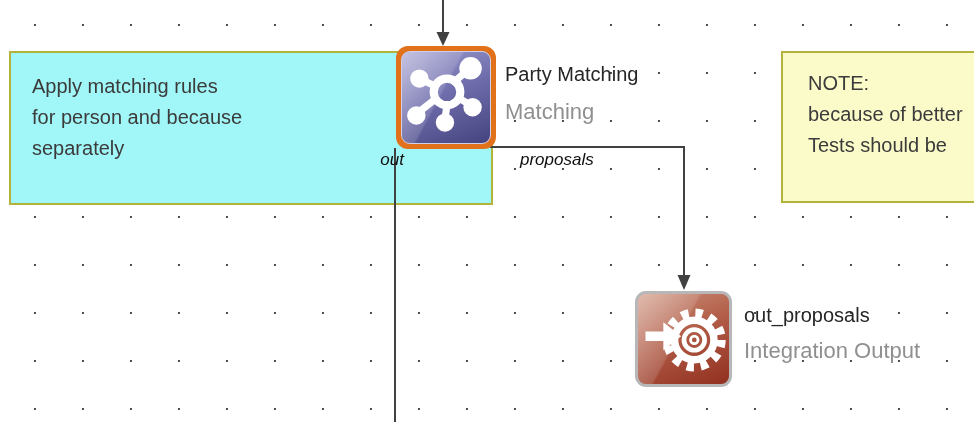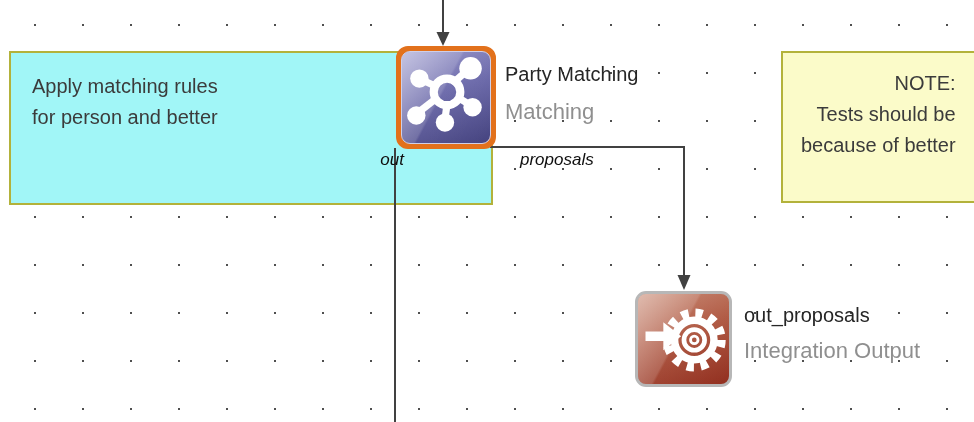--- a/index.html
+++ b/index.html
@@ -17,21 +17,21 @@
     position:absolute;
     border:2px solid #b3b23b;
     box-sizing:border-box;
     color:#3b3b3b;
     font-size:20px;
     line-height:31px;
   }
   .note-cyan{ left:9px; top:51px; width:484px; height:154px; background:#a1f6f7; }
   .note-yellow{ left:781px; top:51px; width:255px; height:152px; background:#fbfbc9; }
   .note-text{ position:absolute; left:21px; top:18px; white-space:nowrap; }
-  .note-yellow .note-text{ left:18px; top:15px;text-align:right; }
+  .note-yellow .note-text{ left:25px; top:15px; }
 
   svg.edges{ position:absolute; left:0; top:0; pointer-events:none; }
   svg.edges .edge{ pointer-events:stroke; }
 
   .node-sel{
     position:absolute; left:396px; top:46px; width:100px; height:103px;
     box-sizing:border-box;
     border:4px solid #e2711c; border-radius:12px;
     background:#e2711c;
   }
@@ -72,29 +72,30 @@
   #op-sub{ left:744px; top:338px; }
 </style>
 </head>
 <body>
 
 <div id="canvas">
 
   <div class="note note-cyan">
     <div class="note-text">
       <div>Apply matching rules</div>
-      <div>for person and better</div>
+      <div>for person and because</div>
+      <div>separately</div>
     </div>
   </div>
 
   <div class="note note-yellow">
     <div class="note-text">
       <div>NOTE:</div>
+      <div>because of better</div>
       <div>Tests should be</div>
-      <div>because of better</div>
     </div>
   </div>
 
   <svg class="edges" width="974" height="422" viewBox="0 0 974 422">
 
     <g>
       <line class="edge" x1="443" y1="0" x2="443" y2="33" stroke="#414141" stroke-width="2"></line>
       <polygon points="443,46 436.5,32 449.5,32" fill="#414141"></polygon>
     </g>
 

